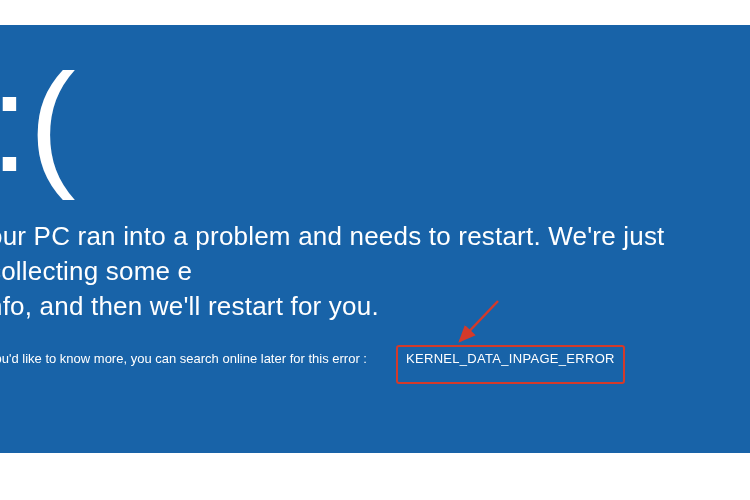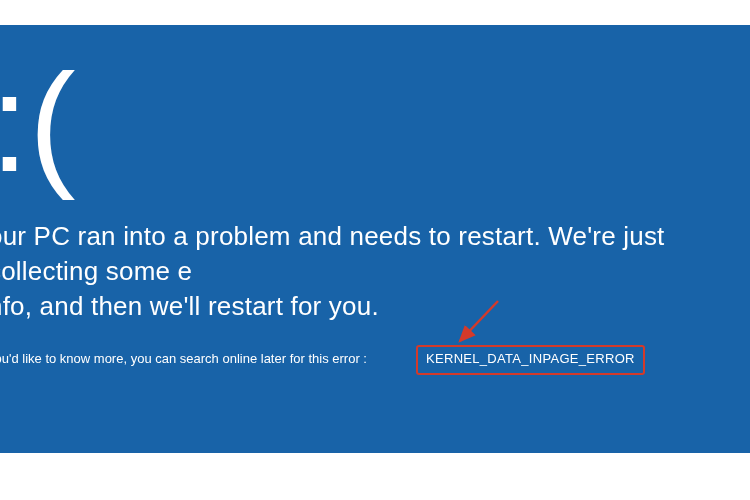--- a/index.html
+++ b/index.html
@@ -53,24 +53,24 @@
       left: -12px;
       font-size: 13px;
       font-weight: 300;
       color: #ffffff;
       font-family: "Segoe UI", Arial, sans-serif;
       white-space: nowrap;
     }
     .error-code-box {
       position: absolute;
       top: 320px;
-      left: 416px;
+      left: 396px;
       border: 2px solid #d43a2a;
       border-radius: 3px;
-      padding: 4px 8px 7px 8px;
+      padding: 4px 8px 16px 8px;
       font-size: 13px;
       font-weight: 400;
       color: #ffffff;
       font-family: "Segoe UI", Arial, sans-serif;
       letter-spacing: 0.3px;
     }
     .arrow {
       position: absolute;
       top: 270px;
       left: 450px;

